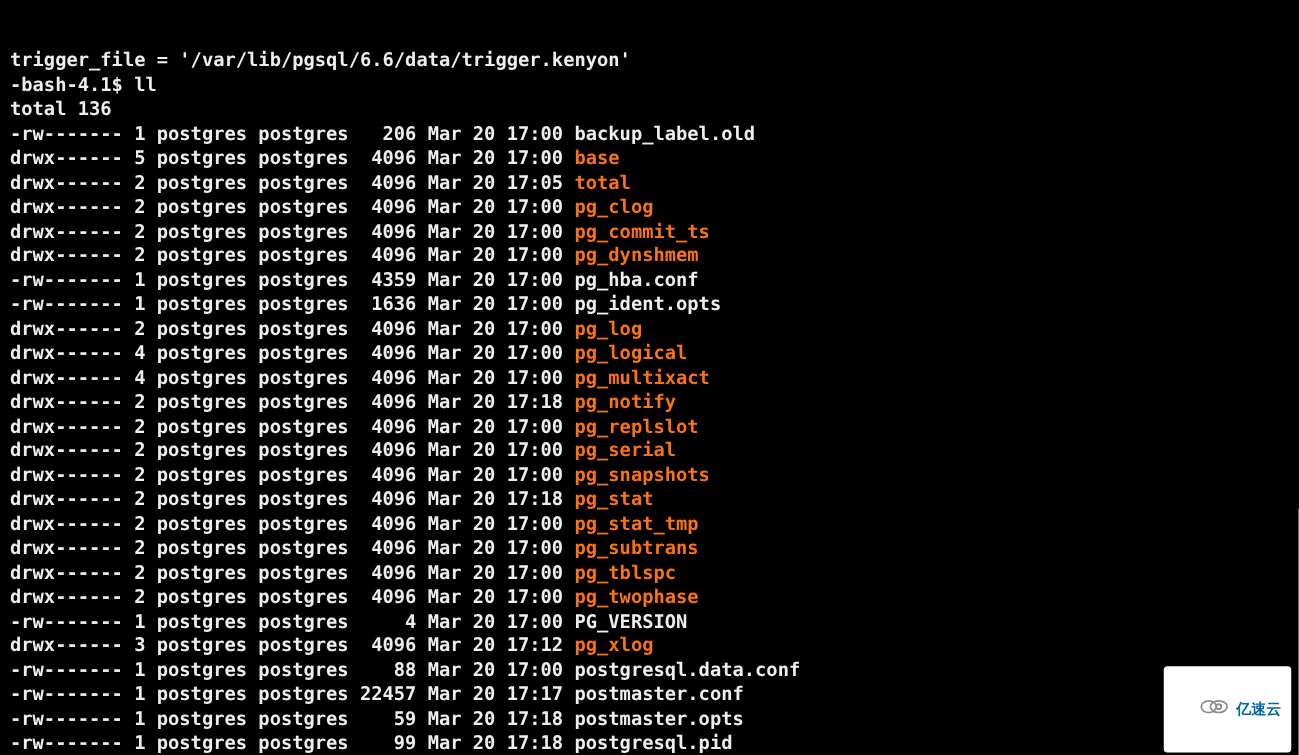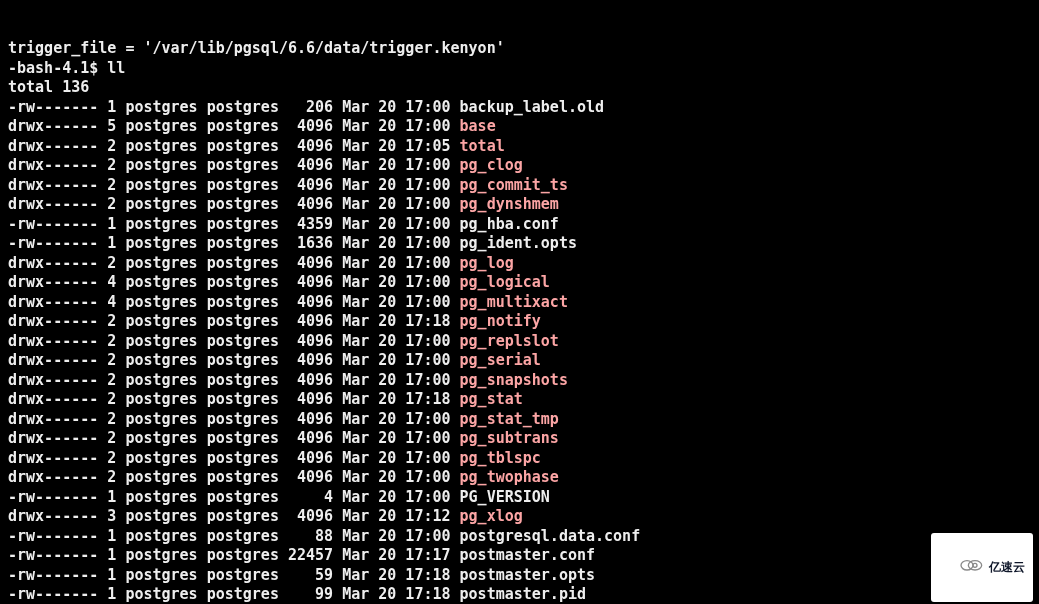--- a/index.html
+++ b/index.html
@@ -15,27 +15,27 @@
     line-height: 19.5px;
     white-space: pre;
     width: 1039px;
     height: 604px;
     box-sizing: border-box;
     padding: 0 0 0 8px;
     overflow: hidden;
     position: relative;
     font-weight: 600;
   }
-  .dir { color: #fca5a5; font-weight: 600; }
+  .dir { color: #f97316; font-weight: 600; }
   .watermark {
     position: absolute;
     right: 6px;
     bottom: 2px;
     background: #ffffff;
-    color: #0f172a;
+    color: #0369a1;
     font-family: -apple-system, "Segoe UI", Arial, sans-serif;
     font-size: 12px;
     padding: 4px 8px 4px 6px;
     border-radius: 3px;
     display: flex;
     align-items: center;
     gap: 4px;
   }
   .watermark svg { width: 28px; height: 16px; }
 </style>
@@ -64,21 +64,21 @@
 <span>drwx------ 2 postgres postgres  4096 Mar 20 17:18 <span class="dir">pg_stat</span></span>
 <span>drwx------ 2 postgres postgres  4096 Mar 20 17:00 <span class="dir">pg_stat_tmp</span></span>
 <span>drwx------ 2 postgres postgres  4096 Mar 20 17:00 <span class="dir">pg_subtrans</span></span>
 <span>drwx------ 2 postgres postgres  4096 Mar 20 17:00 <span class="dir">pg_tblspc</span></span>
 <span>drwx------ 2 postgres postgres  4096 Mar 20 17:00 <span class="dir">pg_twophase</span></span>
 <span>-rw------- 1 postgres postgres     4 Mar 20 17:00 <span>PG_VERSION</span></span>
 <span>drwx------ 3 postgres postgres  4096 Mar 20 17:12 <span class="dir">pg_xlog</span></span>
 <span>-rw------- 1 postgres postgres    88 Mar 20 17:00 <span>postgresql.data.conf</span></span>
 <span>-rw------- 1 postgres postgres 22457 Mar 20 17:17 <span>postmaster.conf</span></span>
 <span>-rw------- 1 postgres postgres    59 Mar 20 17:18 <span>postmaster.opts</span></span>
-<span>-rw------- 1 postgres postgres    99 Mar 20 17:18 <span>postmaster.pid</span></span>
+<span>-rw------- 1 postgres postgres    99 Mar 20 17:18 <span>postgresql.pid</span></span>
 
 </div>
   <div class="watermark">
     <span>
       <svg viewBox="0 0 40 24" fill="none" stroke="#8a8a8a" stroke-width="2">
         <ellipse cx="14" cy="14" rx="9" ry="7"></ellipse>
         <ellipse cx="26" cy="14" rx="10" ry="7"></ellipse>
         <circle cx="26" cy="14" r="3"></circle>
       </svg>
     </span>

